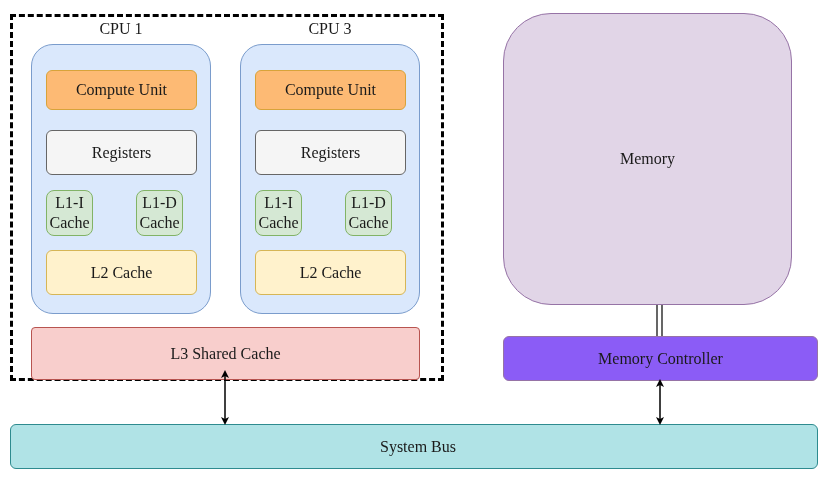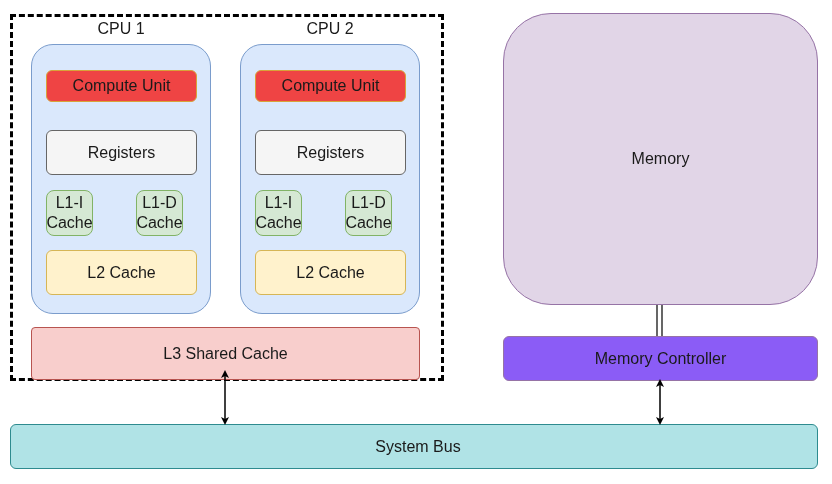--- a/index.html
+++ b/index.html
@@ -1,29 +1,29 @@
 <!DOCTYPE html>
 <html><head>
 <meta charset="utf-8">
 <style>
   html, body { margin:0; padding:0; background:#ffffff; }
   body { width:832px; height:484px; position:relative; overflow:hidden;
          font-family:"Liberation Sans", sans-serif; color:#1a1a1a; }
   .abs { position:absolute; box-sizing:border-box; }
-  .flex { display:flex; align-items:center; justify-content:center; text-align:left; }
+  .flex { display:flex; align-items:center; justify-content:center; text-align:left;font-family:Liberation Serif, serif; }
   .dashed { left:10px; top:14px; width:434px; height:367px; border:3px dashed #000; }
   .cpu-title { font-size:16px; height:20px; }
   .cpu { border:1.5px solid #7a9ccc; background:#dae8fc; border-radius:22px; width:180px; height:270px; top:44px; }
   .box { font-size:16px; border-radius:6px; }
-  .compute { background:#ef4444; border:1.5px solid #d8a33a; width:151px; height:32px; }
+  .compute { background:#fdba74; border:1.5px solid #d8a33a; width:151px; height:40px; }
   .regs { background:#f5f5f5; border:1.5px solid #666; width:151px; height:45px; }
   .l1 { background:#d5e8d4; border:1.5px solid #82b366; width:47px; height:46px; line-height:20px; border-radius:8px; }
   .l2 { background:#fff2cc; border:1.5px solid #d6b656; width:151px; height:45px; }
   .l3 { left:31px; top:327px; width:389px; height:53px; background:#f8cecc; border:1.5px solid #b85450; border-radius:4px; font-size:16px; }
-  .memory { left:503px; top:13px; width:315px; height:292px; background:#e1d5e7; border:1.5px solid #9673a6; border-radius:48px; font-size:16px; }
+  .memory { left:503px; top:13px; width:289px; height:292px; background:#e1d5e7; border:1.5px solid #9673a6; border-radius:48px; font-size:16px; }
   .memctl { left:503px; top:336px; width:315px; height:45px; background:#8b5cf6; border:1.5px solid #9673a6; border-radius:6px; font-size:16px; }
   .bus { left:10px; top:424px; width:808px; height:45px; background:#b0e3e6; border:1.5px solid #2e8b8f; border-radius:6px; font-size:16px;padding-left:8px; }
   svg.conn { position:absolute; left:0; top:0; }
 </style>
 </head>
 <body>
 
 <div class="abs dashed"></div>
 
 <div class="abs flex cpu-title" style="left:31px;top:19px;width:180px;">CPU 1</div>
@@ -33,21 +33,21 @@
 <div class="abs flex box l1" style="left:46px;top:190px;flex-direction:column;">
   <span>L1-I</span>
   <span>Cache</span>
 </div>
 <div class="abs flex box l1" style="left:136px;top:190px;flex-direction:column;">
   <span>L1-D</span>
   <span>Cache</span>
 </div>
 <div class="abs flex box l2" style="left:46px;top:250px;">L2 Cache</div>
 
-<div class="abs flex cpu-title" style="left:240px;top:19px;width:180px;">CPU 2</div>
+<div class="abs flex cpu-title" style="left:240px;top:19px;width:180px;">CPU 3</div>
 <div class="abs cpu" style="left:240px;"></div>
 <div class="abs flex box compute" style="left:255px;top:70px;">Compute Unit</div>
 <div class="abs flex box regs" style="left:255px;top:130px;">Registers</div>
 <div class="abs flex box l1" style="left:255px;top:190px;flex-direction:column;">
   <span>L1-I</span>
   <span>Cache</span>
 </div>
 <div class="abs flex box l1" style="left:345px;top:190px;flex-direction:column;">
   <span>L1-D</span>
   <span>Cache</span>

